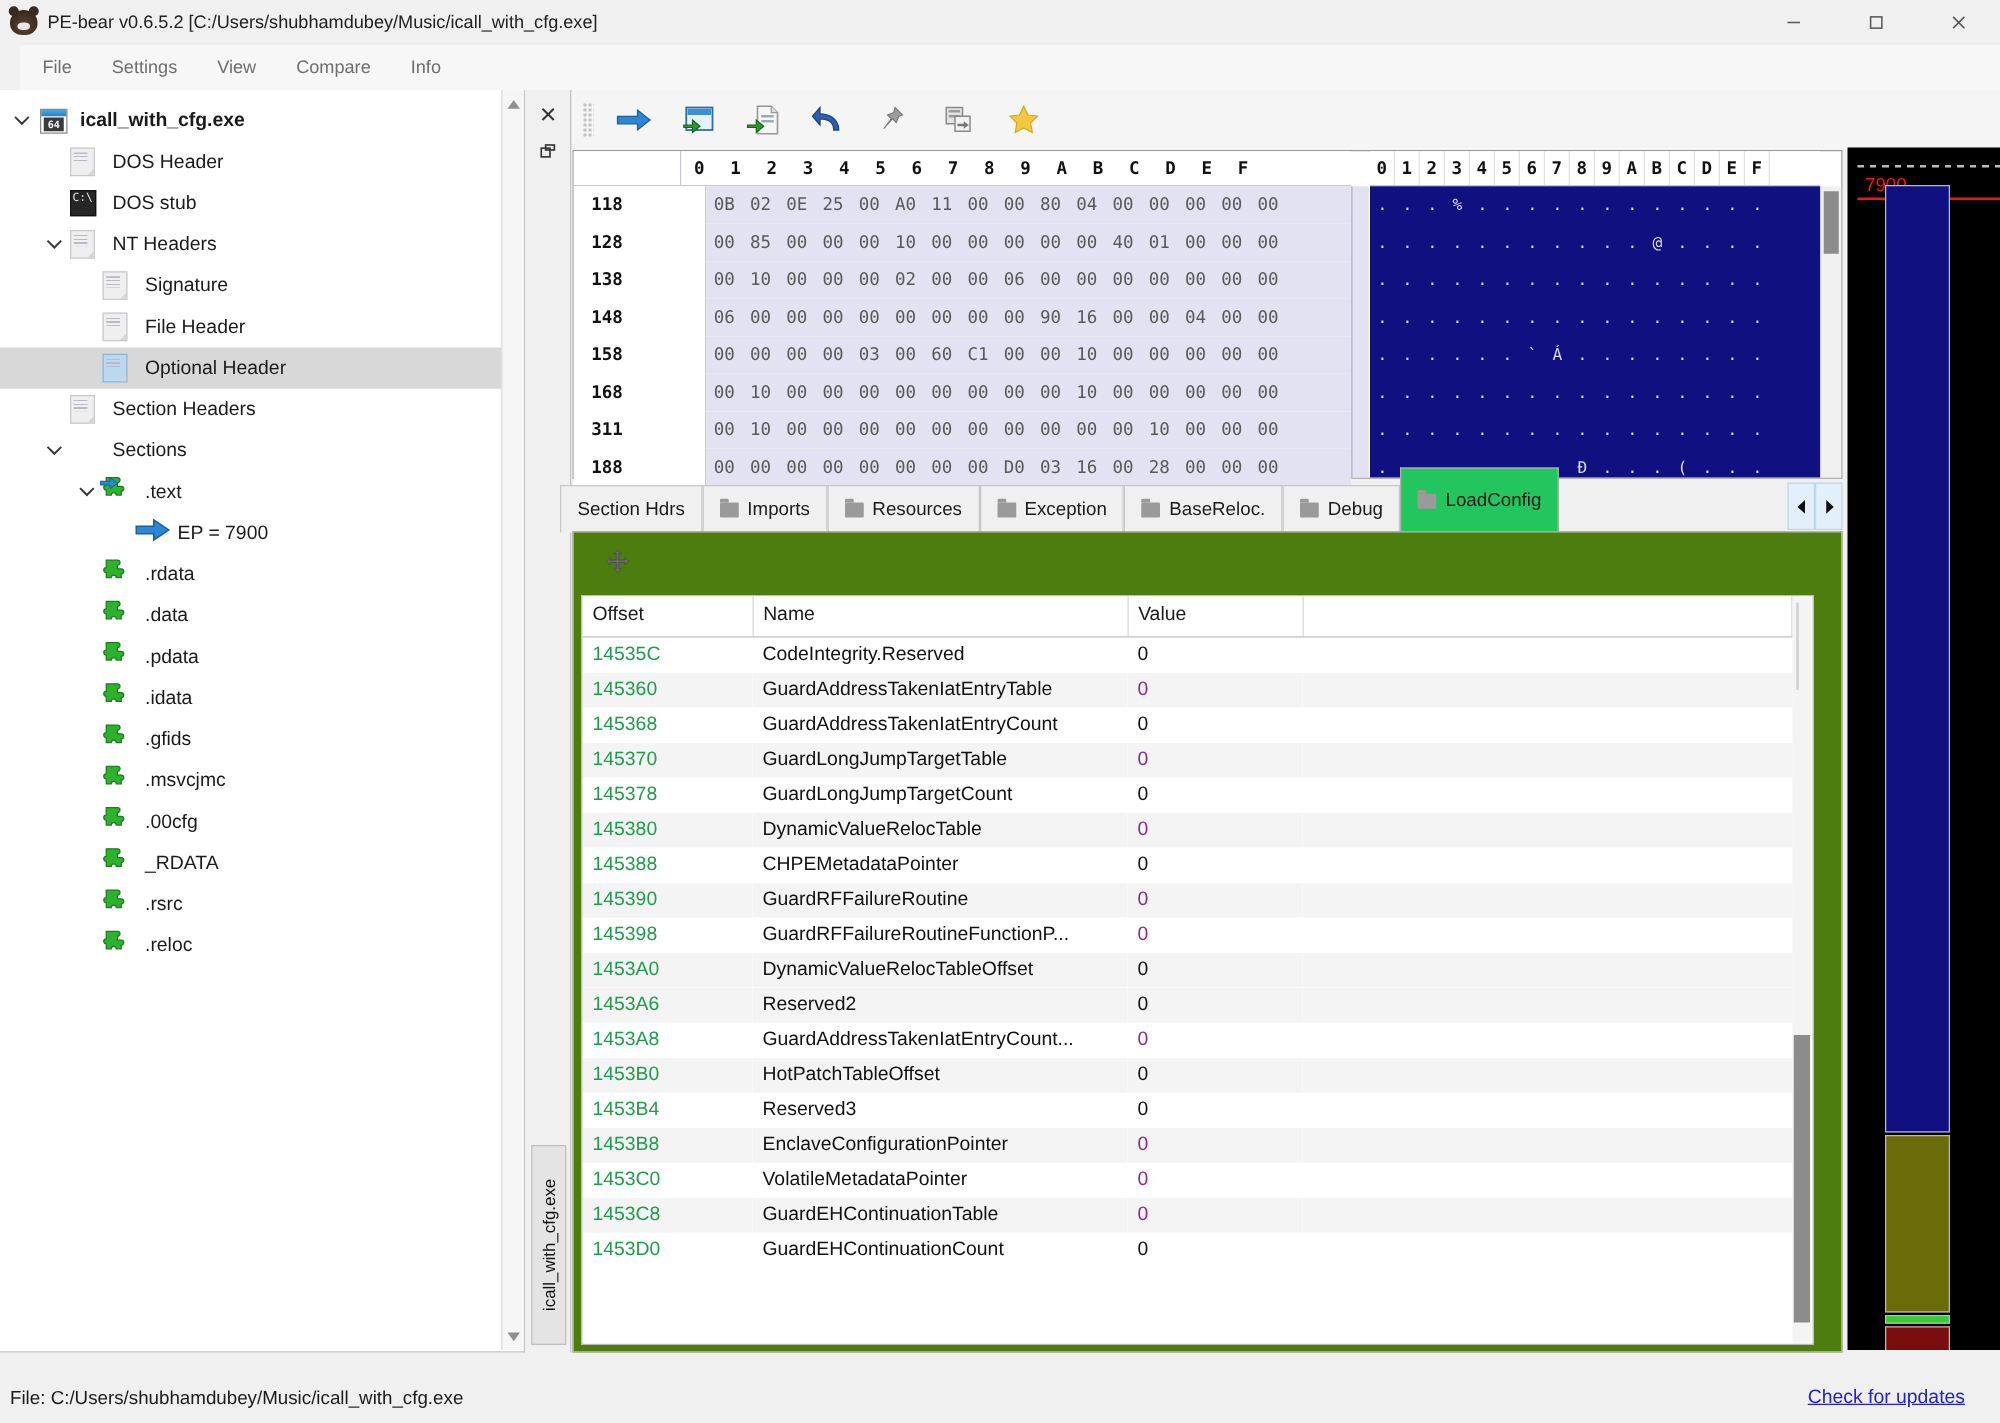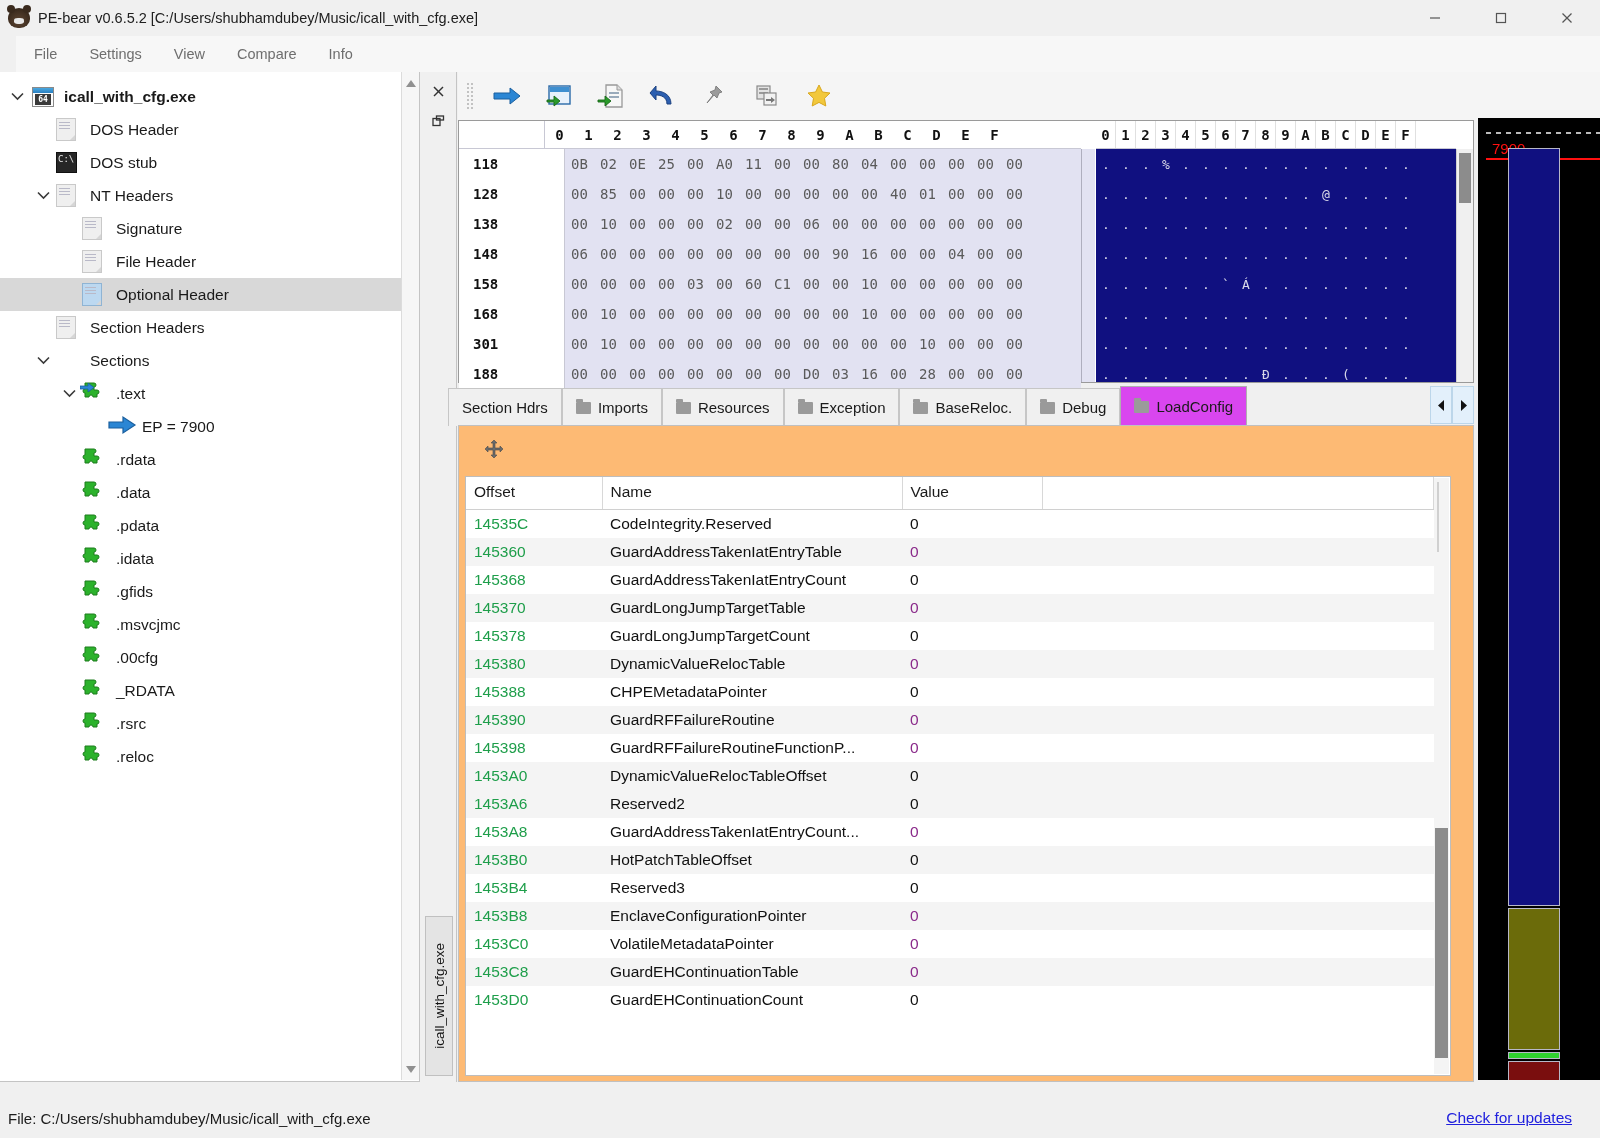--- a/index.html
+++ b/index.html
@@ -207,42 +207,42 @@
   .tabsrow {
     position: absolute; left: 458px; top: 386px; width: 1016px; height: 40px;
     display: flex; align-items: flex-end;
   }
   .tab {
     height: 38px; display: flex; align-items: center; gap: 7px;
     padding: 0 13px; font-size: 15px; color: #1a1a1a;
     background: #f0f0f0; border: 1px solid #c6c6c6; border-bottom: 0;
     white-space: nowrap;
   }
-  .tab.active { background: #d946ef; height: 40px; border-color: #b0b0b0; }
+  .tab.active { background: #22c55e; height: 52px; border-color: #b0b0b0; }
   .tab.clipped { margin-left: -10px; }
   .folder {
     width: 15px; height: 12px; background: #9a9a9a; position: relative; flex: none;
     border-radius: 1px;
   }
   .folder:before {
     content: ""; position: absolute; left: 0; top: -3px; width: 7px; height: 3px;
     background: #9a9a9a; border-radius: 1px 1px 0 0;
   }
   .tabnav {
     position: absolute; right: 0; top: 0; display: flex; height: 40px;
   }
   .tabnav-btn {
     width: 22px; height: 38px; background: #e3f0fb; border: 1px solid #bcd6ea;
     display: flex; align-items: center; justify-content: center;
   }
 
   
   .content {
     position: absolute; left: 458px; top: 425px; width: 1016px; height: 657px;
-    background: #fdba74; border: 1px solid #c0c0c0;
+    background: #4d7c0f; border: 1px solid #c0c0c0;
   }
   .content-toolbar { height: 46px; border-bottom: 0; display: flex; align-items: center; }
   .move-icon { width: 30px; height: 30px; margin-left: 20px; display:flex; align-items:center; justify-content:center; }
   .tablewrap {
     position: absolute; left: 6px; top: 50px; width: 986px; height: 600px;
     border: 1px solid #bdbdbd; background: #fff; overflow: hidden;
   }
   table.lc { border-collapse: collapse; width: 968px; table-layout: fixed; }
   table.lc th {
     text-align: left; font-weight: normal; font-size: 15.5px; color: #1a1a1a;
@@ -749,21 +749,21 @@
               <div class="b">00</div>
               <div class="b">10</div>
               <div class="b">00</div>
               <div class="b">00</div>
               <div class="b">00</div>
               <div class="b">00</div>
               <div class="b">00</div>
             </div>
           </div>
           <div class="hexrow">
-            <div class="off">301</div>
+            <div class="off">311</div>
             <div class="bytes">
               <div class="b">00</div>
               <div class="b">10</div>
               <div class="b">00</div>
               <div class="b">00</div>
               <div class="b">00</div>
               <div class="b">00</div>
               <div class="b">00</div>
               <div class="b">00</div>
               <div class="b">00</div>

